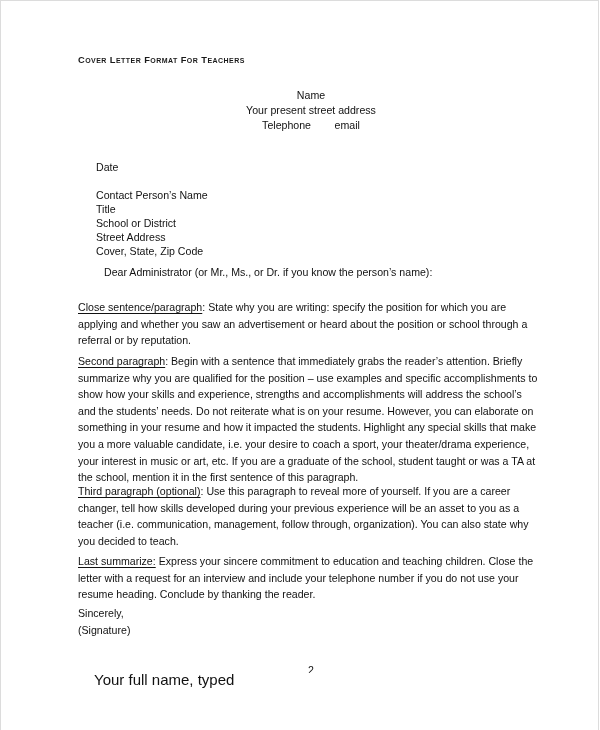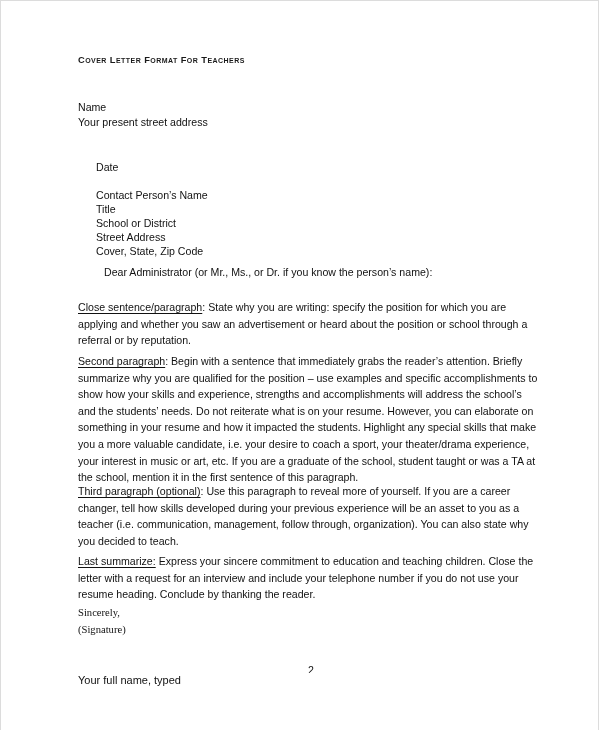--- a/index.html
+++ b/index.html
@@ -44,22 +44,23 @@
     font-size: 9.3px;
     font-weight: bold;
     font-variant: small-caps;
     letter-spacing: 0.45px;
     color: #1a1a1a;
     white-space: nowrap;
   }
   .hdr-block {
     position: absolute;
     left: 0;
-    top: 100px;
+    top: 88px;
     width: 466px;
+    text-align: center;
     font-size: 10.6px;
     line-height: 15.2px;
     color: #111;
   }
   .hdr-line {
     display: block;
     white-space: pre;
   }
   .addr-block {
     position: absolute;
@@ -95,31 +96,30 @@
   .para-2 { top: 353px; }
   .para-3 { top: 483px; }
   .para-4 { top: 553px; }
   .closing {
     position: absolute;
     left: 0;
     top: 605px;
     font-size: 10.6px;
     line-height: 16.6px;
     color: #111;
-    font-family: Liberation Serif, serif;
   }
   .closing-line {
     display: block;
     white-space: nowrap;
   }
   .sign-name {
     position: absolute;
-    left: 0;
+    left: 16px;
     top: 672px;
-    font-size: 11px;
+    font-size: 15px;
     line-height: 16.6px;
     color: #111;
     white-space: nowrap;
   }
   .page-number {
     position: absolute;
     left: 0;
     top: 664px;
     width: 466px;
     text-align: center;
@@ -136,20 +136,21 @@
 
   <div id="page-border"></div>
 
   <div id="sheet">
 
     <div class="doc-title">Cover Letter Format For Teachers</div>
 
     <div class="hdr-block">
       <span class="hdr-line">Name</span>
       <span class="hdr-line">Your present street address</span>
+      <span class="hdr-line">Telephone        email</span>
     </div>
 
     <div class="addr-block">
       <span class="addr-line">Date</span>
       <div class="addr-gap"></div>
       <span class="addr-line">Contact Person’s Name</span>
       <span class="addr-line">Title</span>
       <span class="addr-line">School or District</span>
       <span class="addr-line">Street Address</span>
       <span class="addr-line">Cover, State, Zip Code</span>

